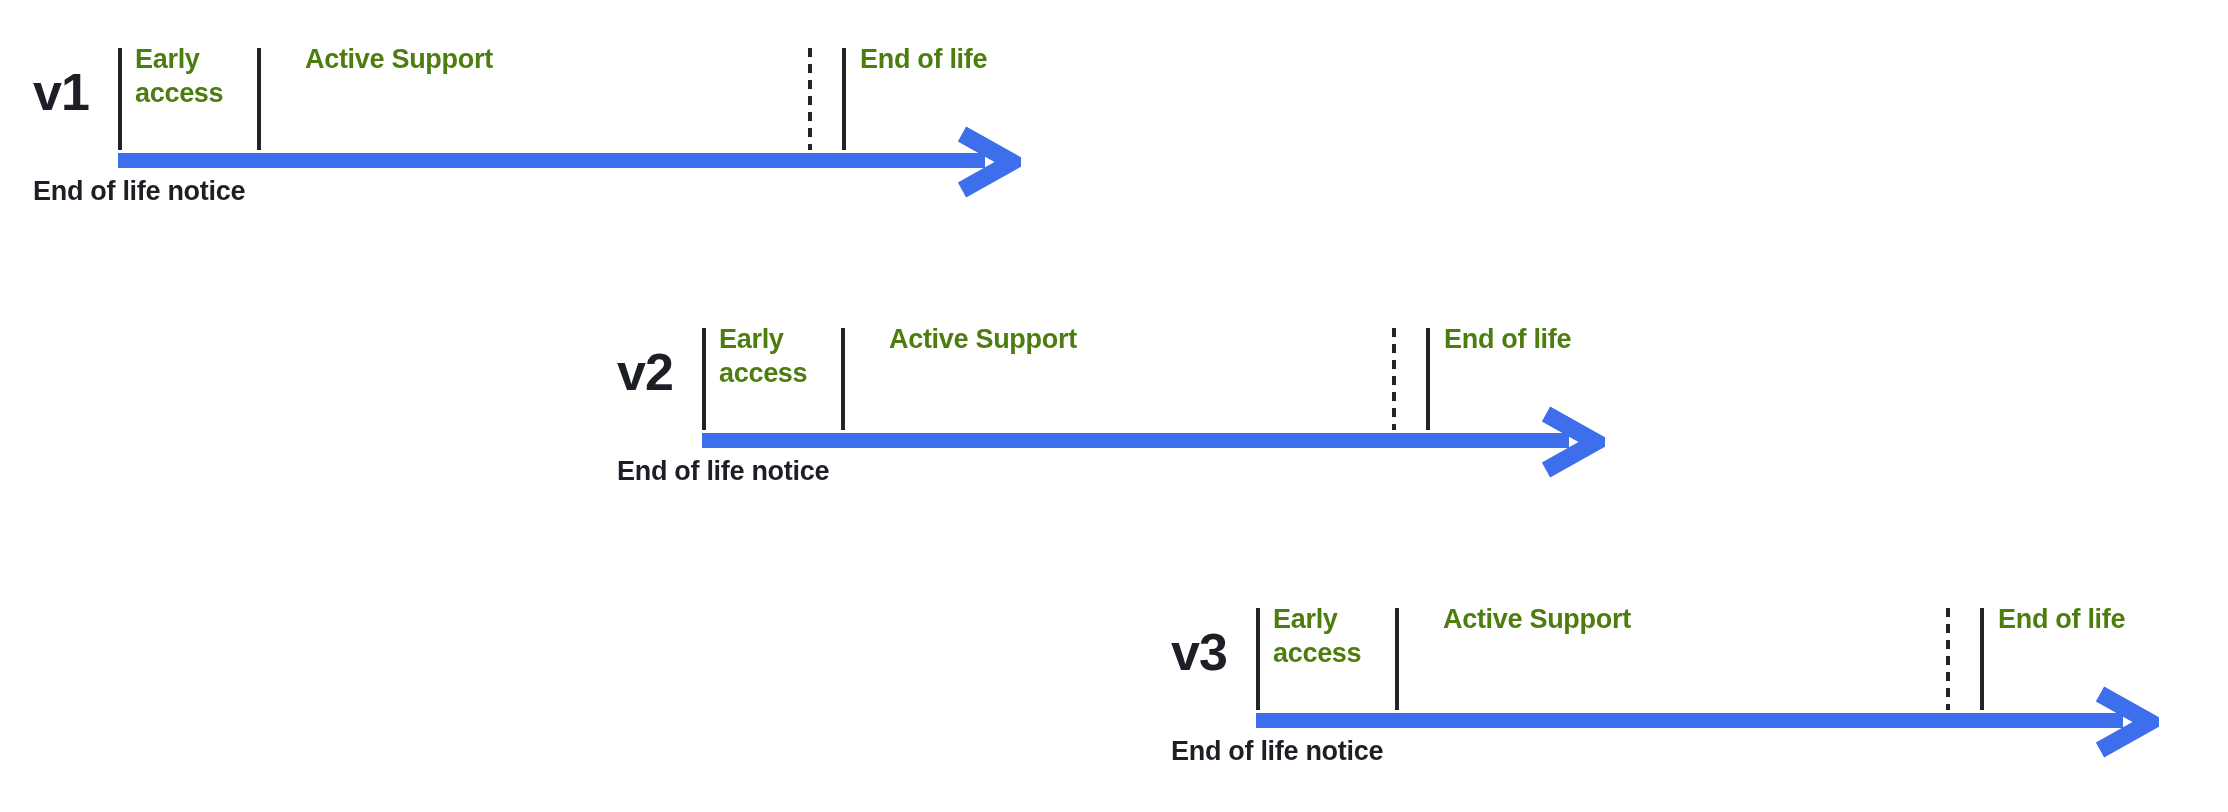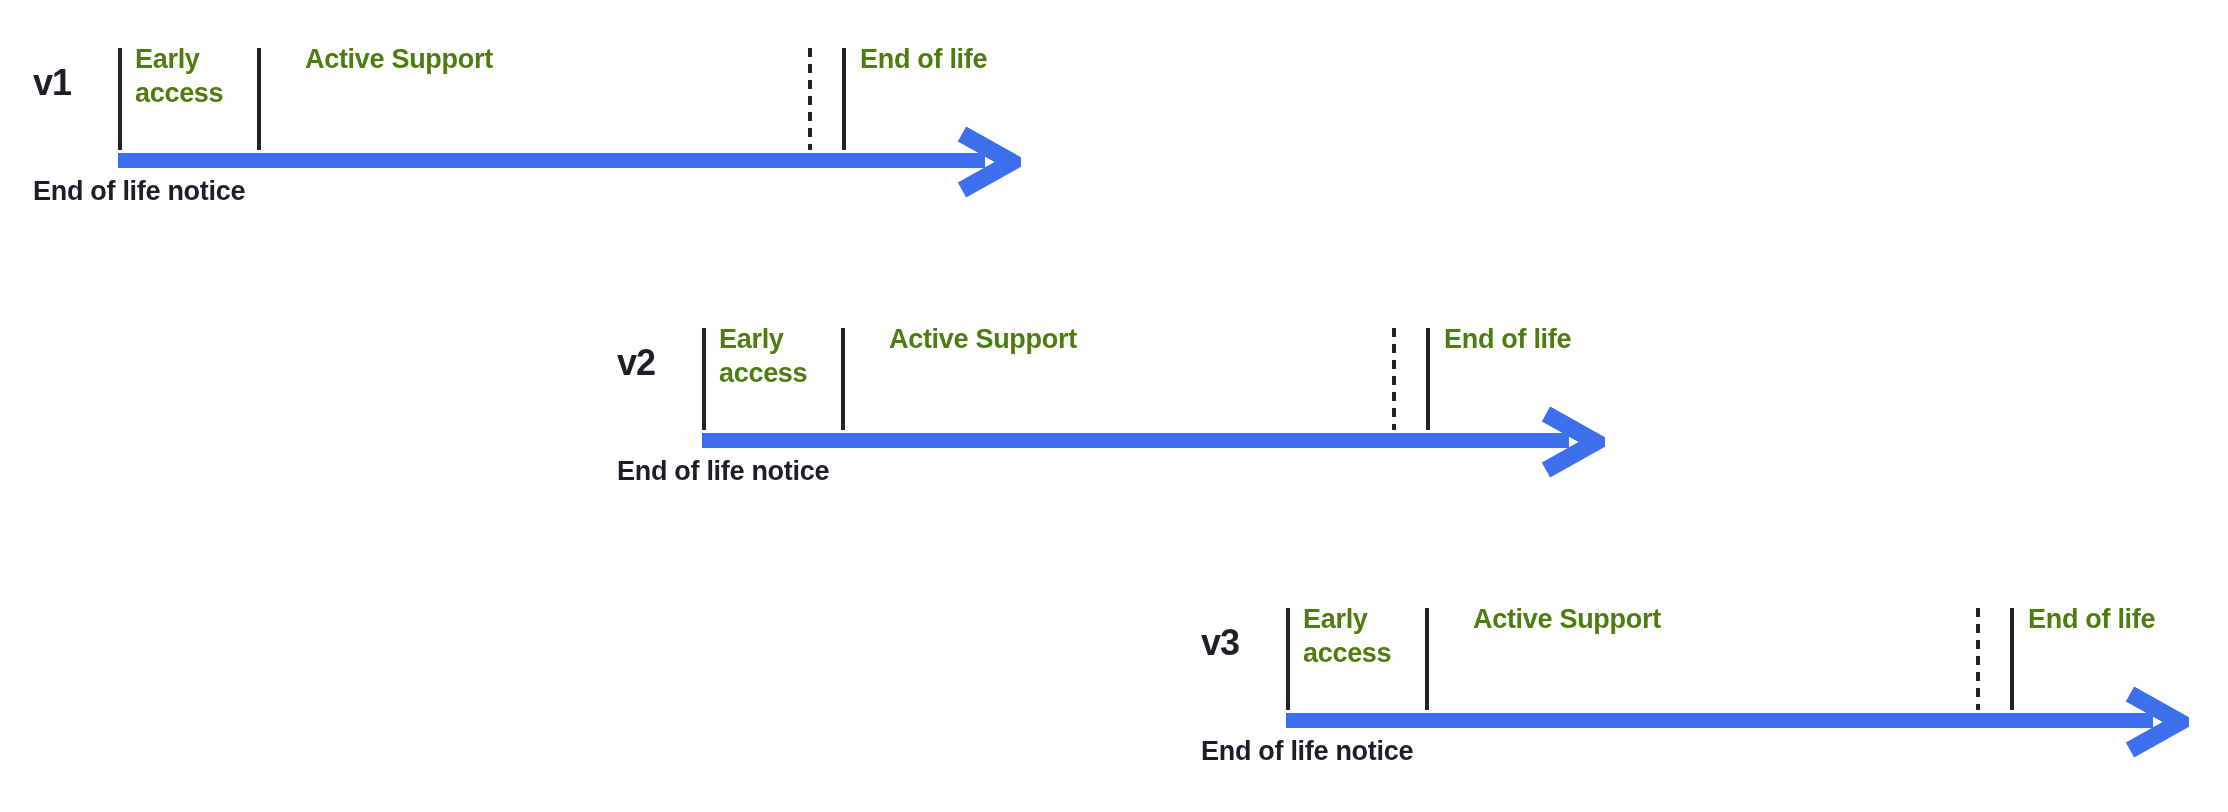--- a/index.html
+++ b/index.html
@@ -16,27 +16,27 @@
     overflow: hidden;
     color: #1c1f26;
   }
   .row {
     position: absolute;
     width: 1010px;
     height: 185px;
   }
   .row.r1 { left: 33px;   top: 40px;  }
   .row.r2 { left: 617px;  top: 320px; }
-  .row.r3 { left: 1201px; top: 600px; }
+  .row.r3 { left: 1171px; top: 600px; }
 
   .version {
     position: absolute;
     left: 0;
     top: 22px;
-    font-size: 36px;
+    font-size: 52px;
     font-weight: bold;
     letter-spacing: -1px;
     color: #1c1f26;
     white-space: nowrap;
   }
   .tick {
     position: absolute;
     top: 8px;
     width: 4px;
     height: 102px;

